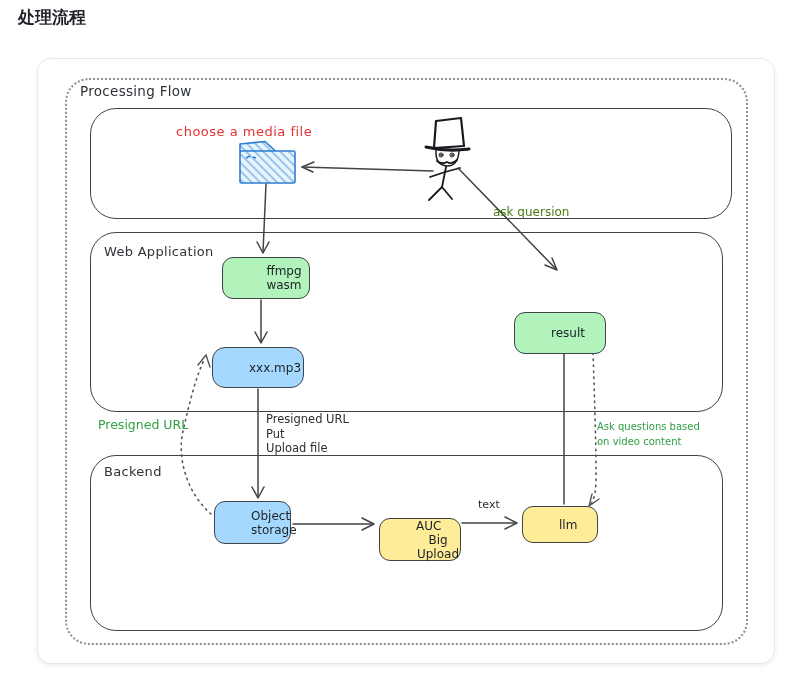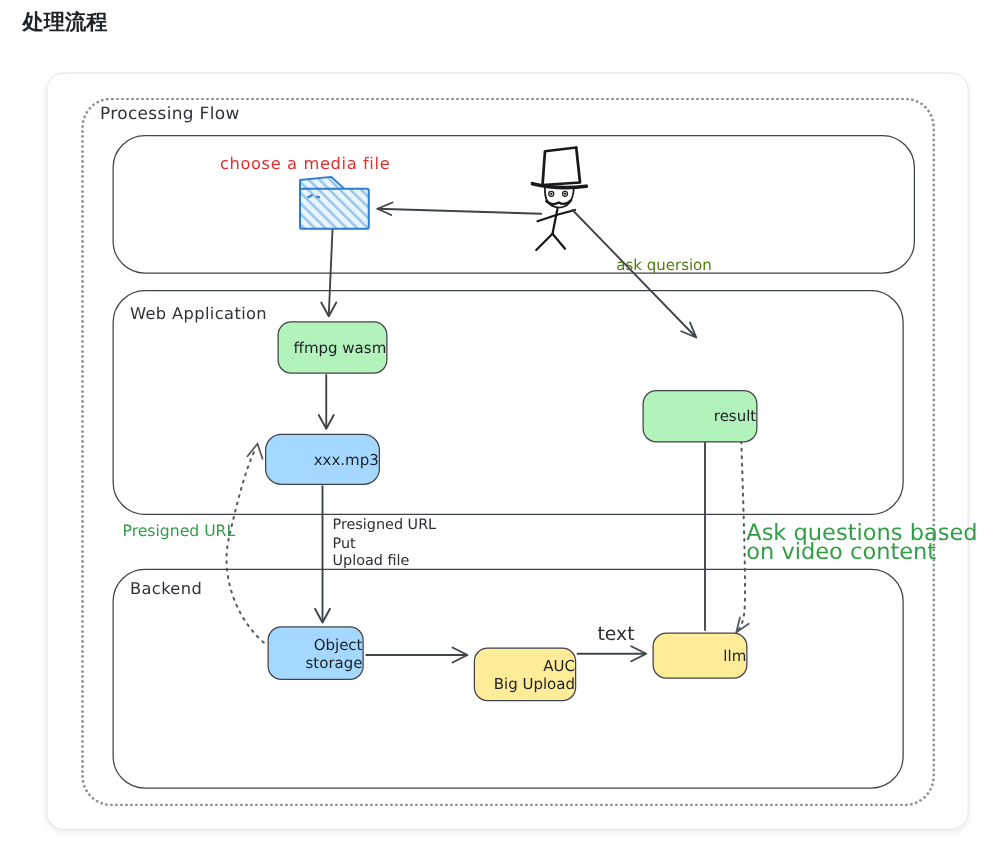--- a/index.html
+++ b/index.html
@@ -42,42 +42,42 @@
 
   svg.overlay { position: absolute; left: 0; top: 0; z-index: 2; pointer-events: none; }
   .arr { stroke: var(--stroke, #3f4449); fill: none; stroke-width: 1.5px; stroke-linecap: round; stroke-linejoin: round; }
   .dotarr { stroke: #54585e; fill: none; stroke-width: 1.6px; stroke-dasharray: 1.5 4.5; stroke-linecap: round; }
   .dothead { stroke: #54585e; fill: none; stroke-width: 1.4px; stroke-linecap: round; }
   .folder-stroke { stroke: #2e7dd1; stroke-width: 1.6px; stroke-linejoin: round; }
   .fig { stroke: #17191c; fill: none; stroke-linecap: round; stroke-linejoin: round; }
 
   .node {
     position: absolute; z-index: 3;
-    display: flex; flex-direction: column; align-items: flex-end; justify-content: center;
+    display: flex; flex-direction: column; align-items: flex-start; justify-content: center;
     border: 1.6px solid var(--stroke, #3f4449); border-radius: 11px;
-    font-size: 12px; color: #1d2126; text-align: center; line-height: 14px;
+    font-size: 12px; color: #1d2126; text-align: center; line-height: 14px; padding-left: 36px;
   }
   .node.green  { background: var(--green-fill, #b2f2bb); }
   .node.blue   { background: var(--blue-fill, #a5d8ff); }
   .node.yellow { background: var(--yellow-fill, #ffec99); }
 
   .n-ffmpg   { left: 222px; top: 257px; width: 88px; height: 42px; }
   .n-mp3     { left: 212px; top: 347px; width: 92px; height: 41px; border-radius: 13px; }
   .n-result  { left: 514px; top: 276px; width: 92px; height: 42px; margin-top: 36px; }
   .n-storage { left: 214px; top: 501px; width: 77px; height: 43px; }
   .n-auc     { left: 379px; top: 501px; width: 82px; height: 43px; margin-top: 17px; }
   .n-llm     { left: 522px; top: 506px; width: 76px; height: 37px; }
 
   .ann { position: absolute; z-index: 4; }
   .ann-choose { left: 176px; top: 124px; font-size: 13px; color: var(--red-text, #e03131); letter-spacing: 0.5px; }
   .ann-ask    { left: 474px; top: 205px; font-size: 12px; color: #4d7c0f; margin-left: 19px; }
   .ann-upload { left: 266px; top: 412px; font-size: 11.5px; line-height: 14.5px; color: #2a2e33; }
   .ann-presigned { left: 98px; top: 417px; font-size: 12.5px; color: var(--green-text, #2f9e44); }
-  .ann-text   { left: 478px; top: 498px; font-size: 15px; color: #2a2e33; }
-  .ann-askq   { left: 597px; top: 419px; font-size: 18px; line-height: 15px; color: var(--green-text, #2f9e44); }
+  .ann-text   { left: 478px; top: 498px; font-size: 11px; color: #2a2e33; }
+  .ann-askq   { left: 597px; top: 419px; font-size: 10px; line-height: 15px; color: var(--green-text, #2f9e44); }
 </style>
 </head>
 <body>
 
 <div id="stage">
 
   <div class="page-title">处理流程</div>
 
   <div class="card"></div>
 

